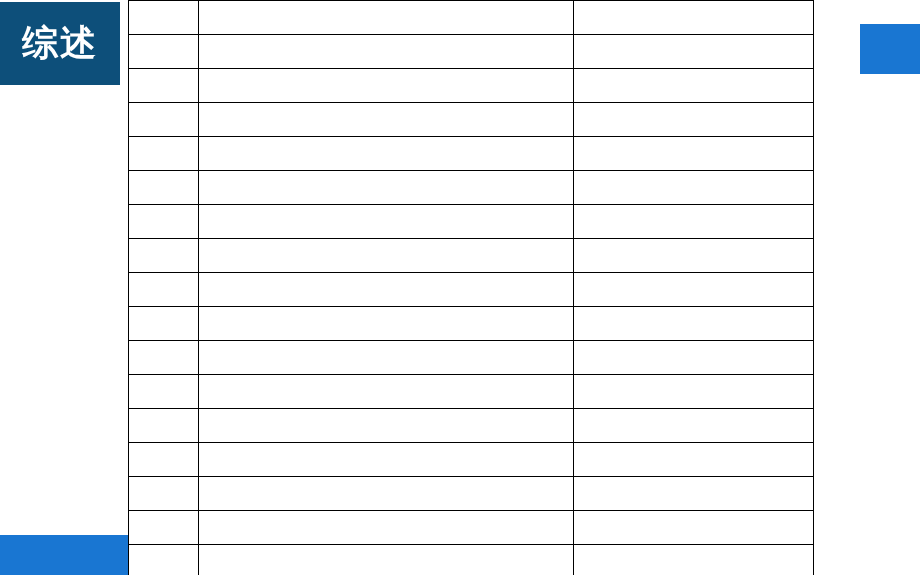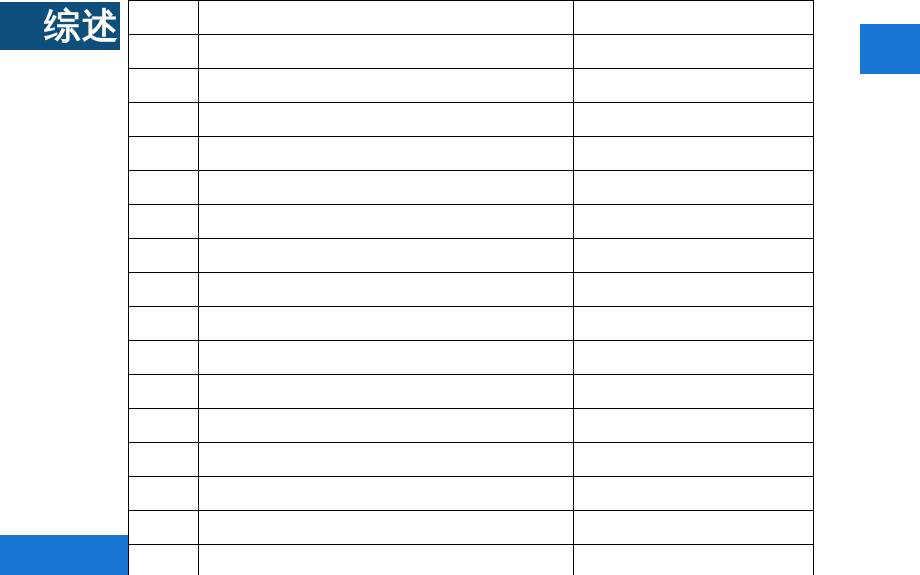--- a/index.html
+++ b/index.html
@@ -15,25 +15,25 @@
       position: relative;
       overflow: hidden;
       font-family: "Microsoft YaHei", "SimHei", sans-serif;
     }
     
     .title-banner {
       position: absolute;
       top: 2px;
       left: 0;
       width: 120px;
-      height: 48px;
+      height: 83px;
       background: #0d4f7a;
       display: flex;
       align-items: center;
-      justify-content: flex-end;
+      justify-content: center;
       z-index: 10;
     }
     
     .title-text {
       color: #ffffff;
       font-size: 36px;
       font-weight: bold;
       letter-spacing: 2px;
     }
     

